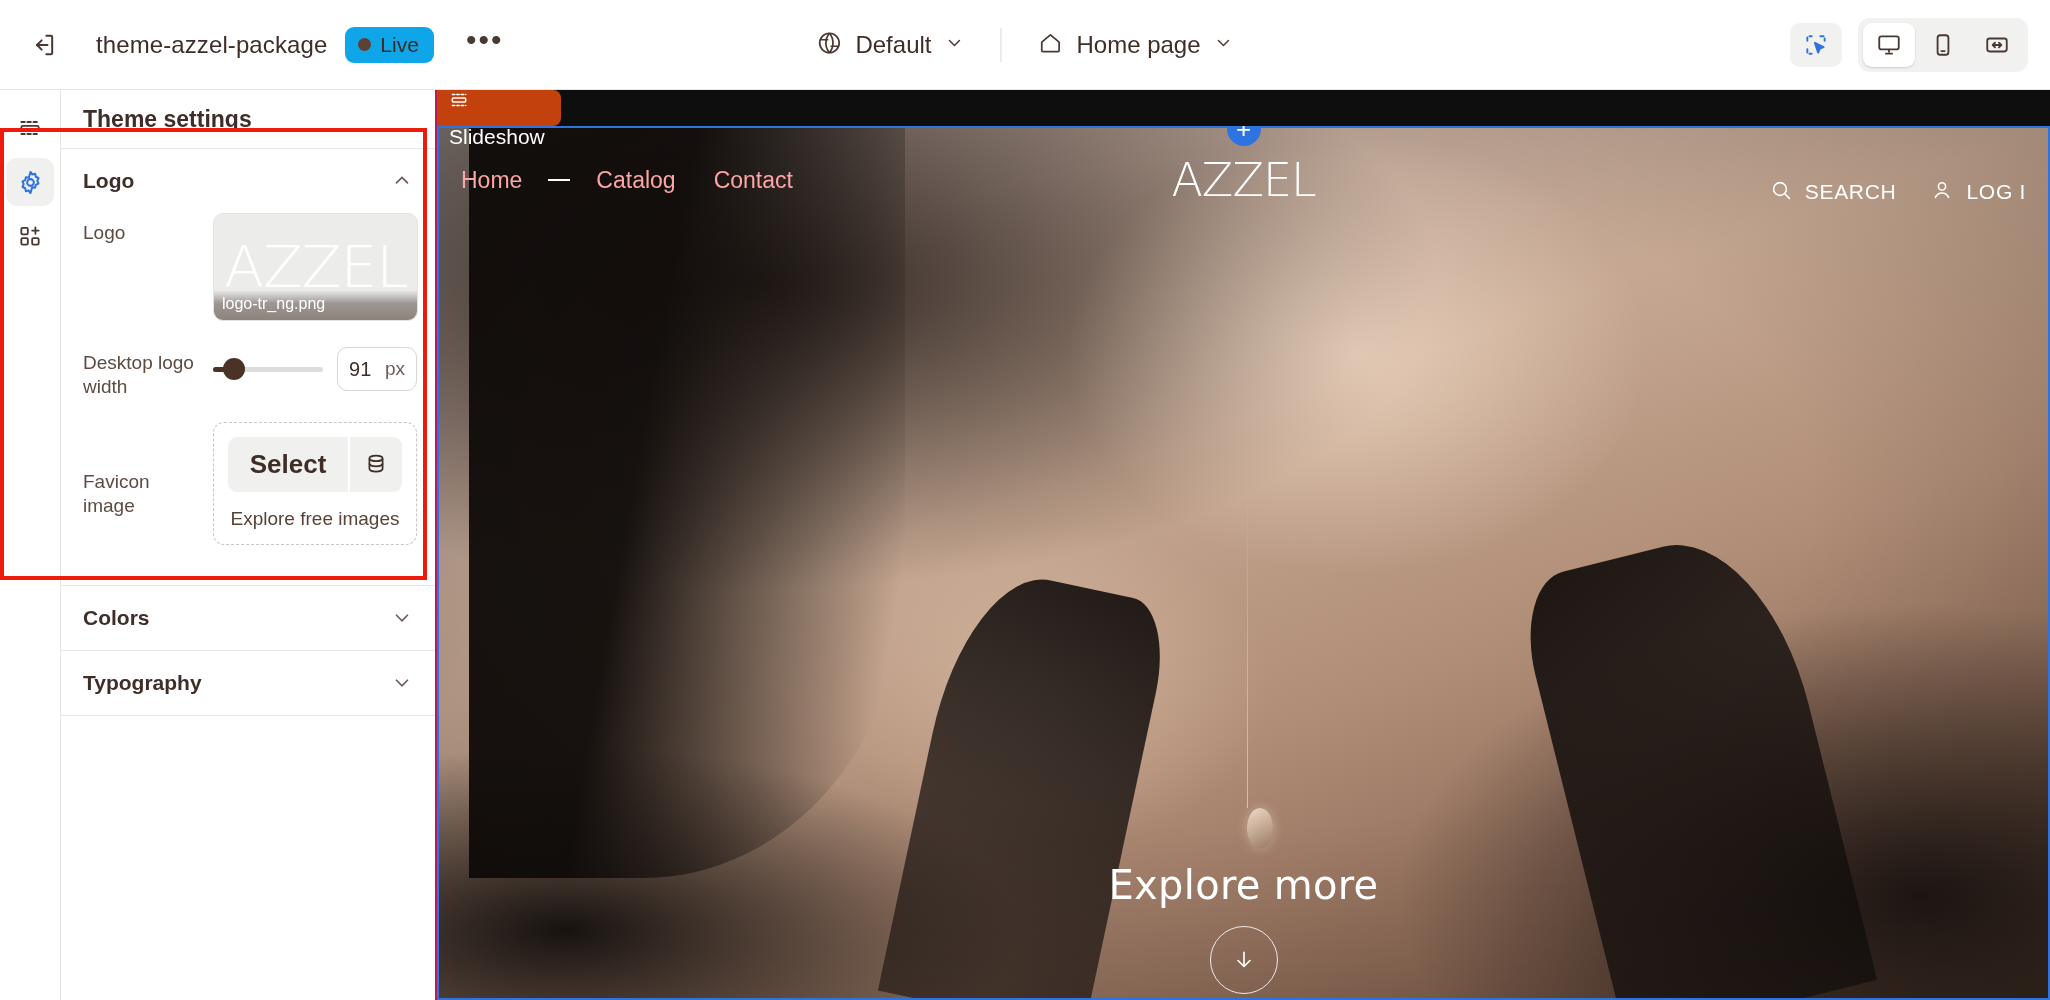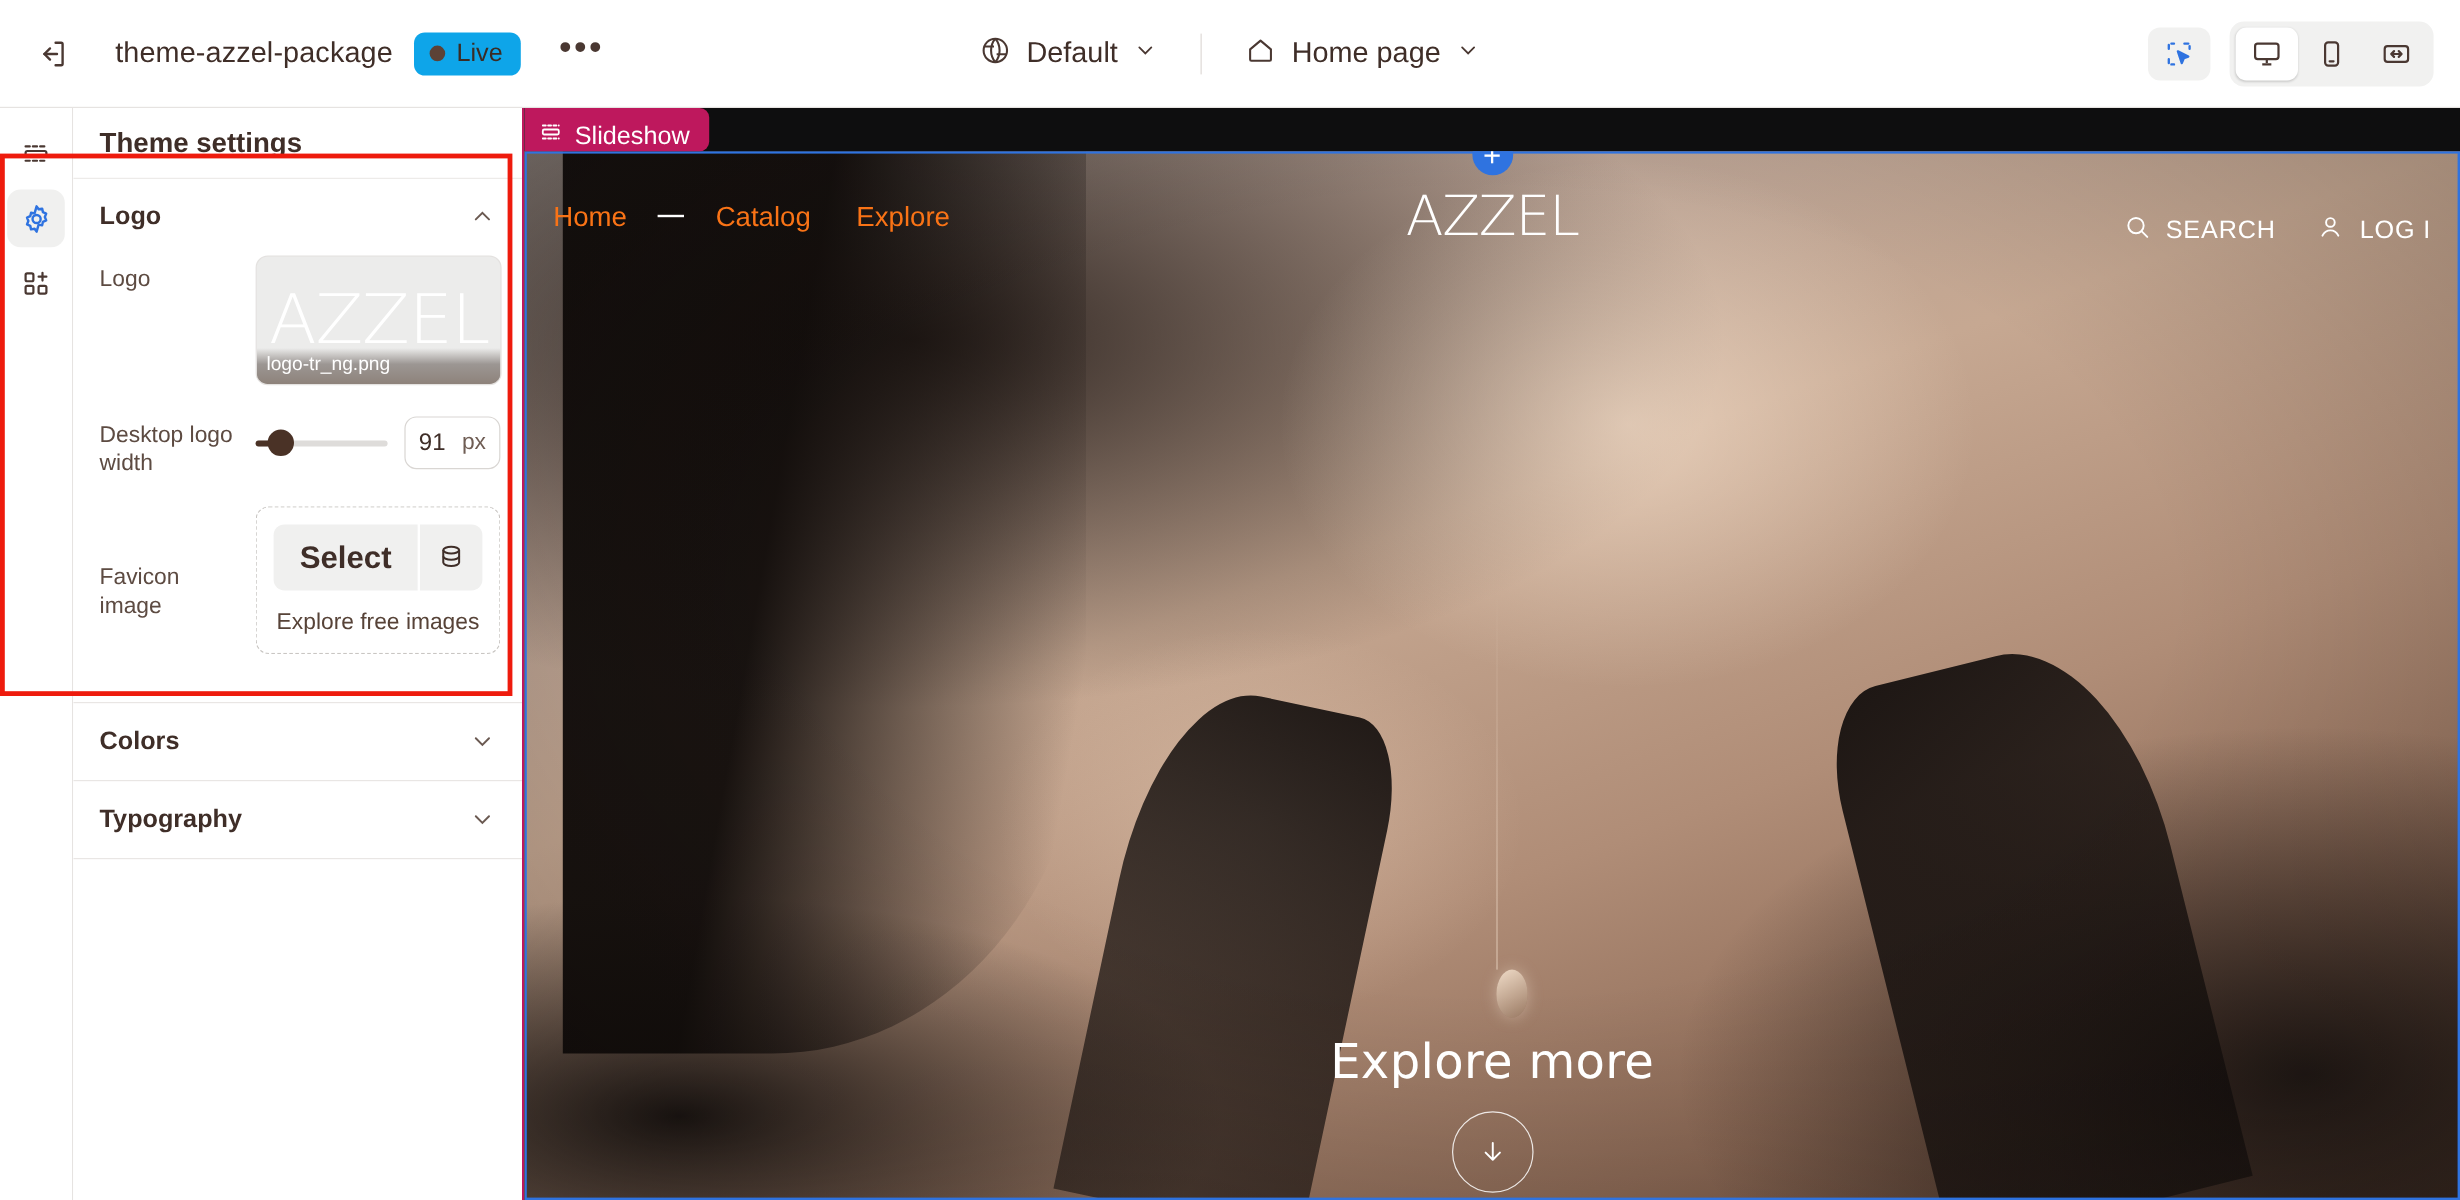--- a/index.html
+++ b/index.html
@@ -220,21 +220,21 @@
     position: absolute; left: 50.2%; top: 42%; width: 1px; height: 36%;
     background: linear-gradient(to bottom, rgba(255,238,220,0), rgba(255,238,220,.55));
   }
 
   .store-nav {
     position: absolute; left: 0; right: 0; top: 0; height: 108px;
     display: flex; align-items: center; padding: 0 24px;
     color: #fff;
   }
   .store-links { display: flex; align-items: center; gap: 26px; font-size: 23px; }
-  .store-link { color: #f97316; text-decoration: none; cursor: pointer; white-space: nowrap; }
+  .store-link { color: #fca5a5; text-decoration: none; cursor: pointer; white-space: nowrap; }
   .nav-dash { width: 22px; height: 2px; background: #fff; display: inline-block; }
   .store-logo {
     position: absolute; left: 50%; transform: translateX(-50%);
     font-size: 46px; color: #fff; letter-spacing: -1px; font-weight: 300;
     font-family: "DejaVu Sans", sans-serif;
   }
   .store-actions {
     margin-left: auto; display: flex; align-items: flex-start; gap: 34px;
     font-size: 21px; letter-spacing: .7px; color: #fff; margin-top: 24px;
   }
@@ -246,25 +246,25 @@
   }
   .hero-cta-text { font-size: 40px; font-weight: 400; letter-spacing: .3px; font-family: "DejaVu Sans", sans-serif; }
   .hero-cta-circle {
     margin: 18px auto 0; width: 68px; height: 68px; border-radius: 50%;
     border: 1.5px solid rgba(255,255,255,.85);
     display: flex; align-items: center; justify-content: center;
   }
 
   .section-badge {
     position: absolute; left: 0; top: 0; z-index: 6;
-    background: #be185d; color: #fff;
+    background: #c2410c; color: #fff;
     border-radius: 0 8px 8px 0;
     height: 36px; padding: 0 16px 0 12px;
-    display: flex; align-items: flex-end; gap: 10px;
-    font-size: 21px; cursor: pointer;
+    display: flex; align-items: flex-start; gap: 10px;
+    font-size: 21px; cursor: pointer; flex-direction: column;
   }
   .add-pill {
     position: absolute; left: 50%; top: -14px; transform: translateX(-50%);
     width: 34px; height: 34px; border-radius: 50%;
     background: #2f73e0; color: #fff; z-index: 7;
     display: flex; align-items: center; justify-content: center;
     font-size: 26px; line-height: 1; cursor: pointer;
   }
   .preview-outline { position: absolute; inset: 0; border: 2px solid #2f73e0; pointer-events: none; z-index: 5; }
 
@@ -501,21 +501,21 @@
         <div class="hero-strap-r"></div>
         <div class="hero-chain"></div>
         <div class="hero-pendant"></div>
         <div class="hero-vignette"></div>
 
         <div class="store-nav">
           <div class="store-links">
             <a class="store-link">Home</a>
             <span class="nav-dash"></span>
             <a class="store-link">Catalog</a>
-            <a class="store-link" style="margin-left:12px">Explore</a>
+            <a class="store-link" style="margin-left:12px">Contact</a>
           </div>
           <div class="store-logo">AZZEL</div>
           <div class="store-actions">
             <div class="store-action">
               <span>
                 <svg width="24" height="24" viewBox="0 0 24 24" fill="none" stroke="#ffffff" stroke-width="1.6" stroke-linecap="round">
                     <circle cx="11" cy="11" r="6.4"></circle>
                     <path d="m16 16 4.4 4.4"></path>
                   </svg>
               </span>

